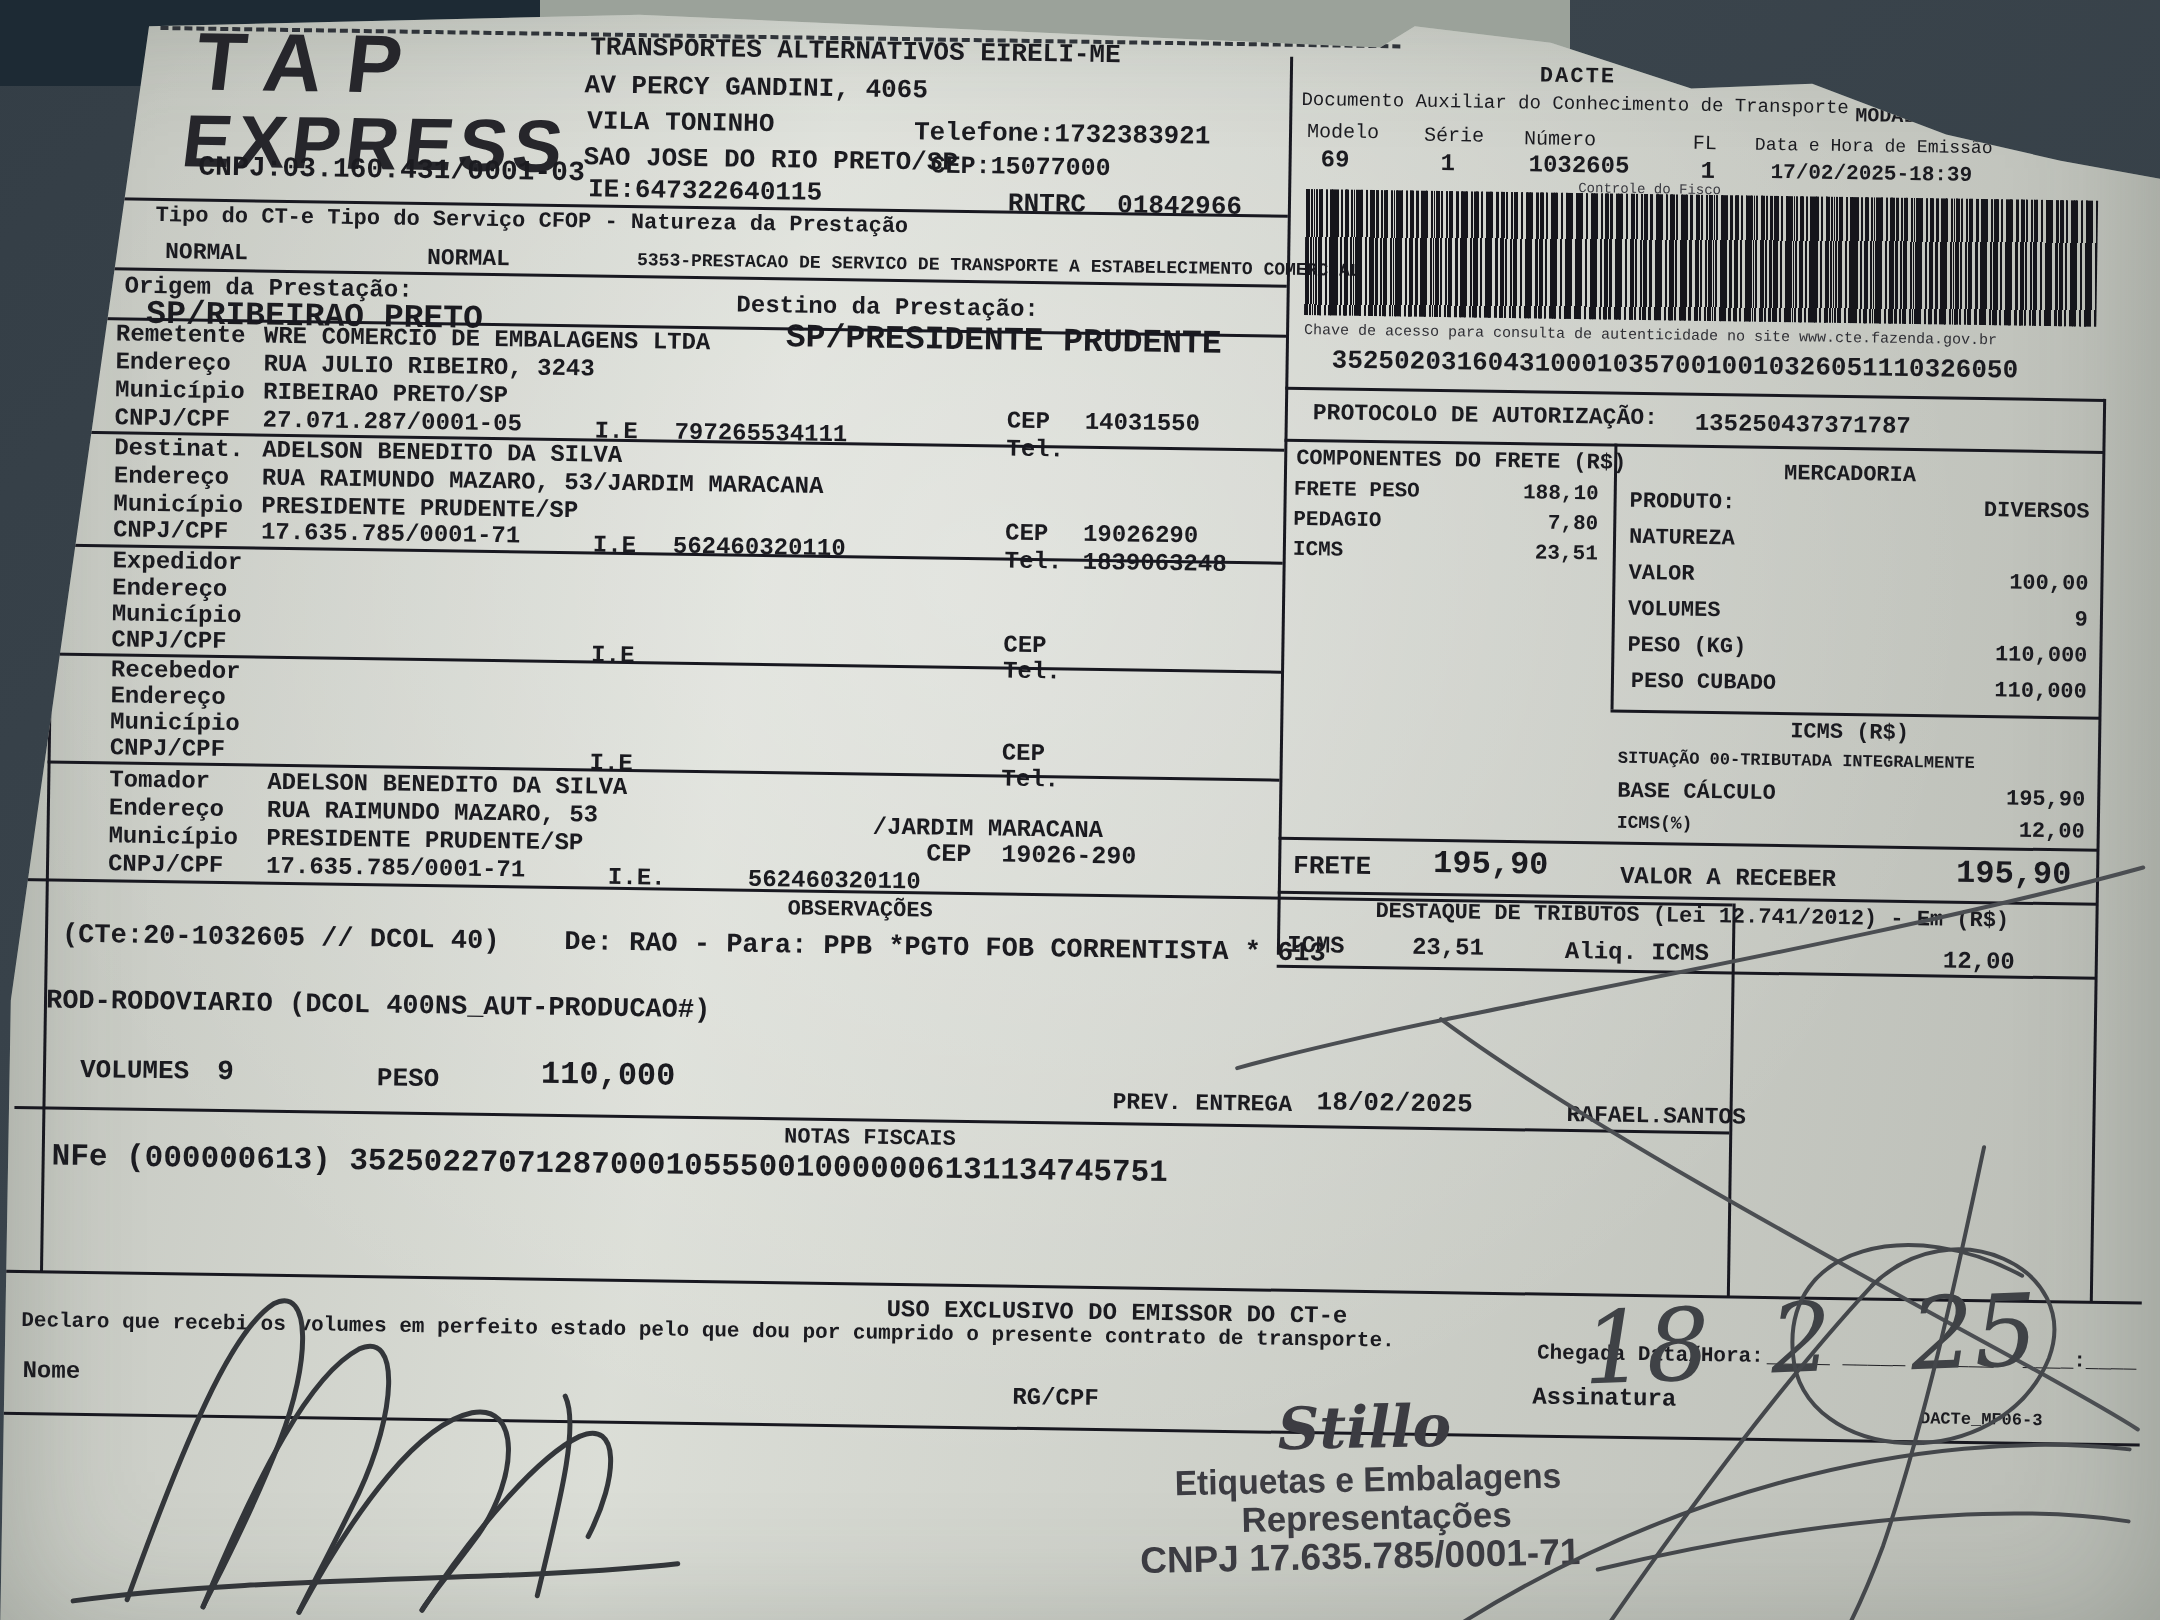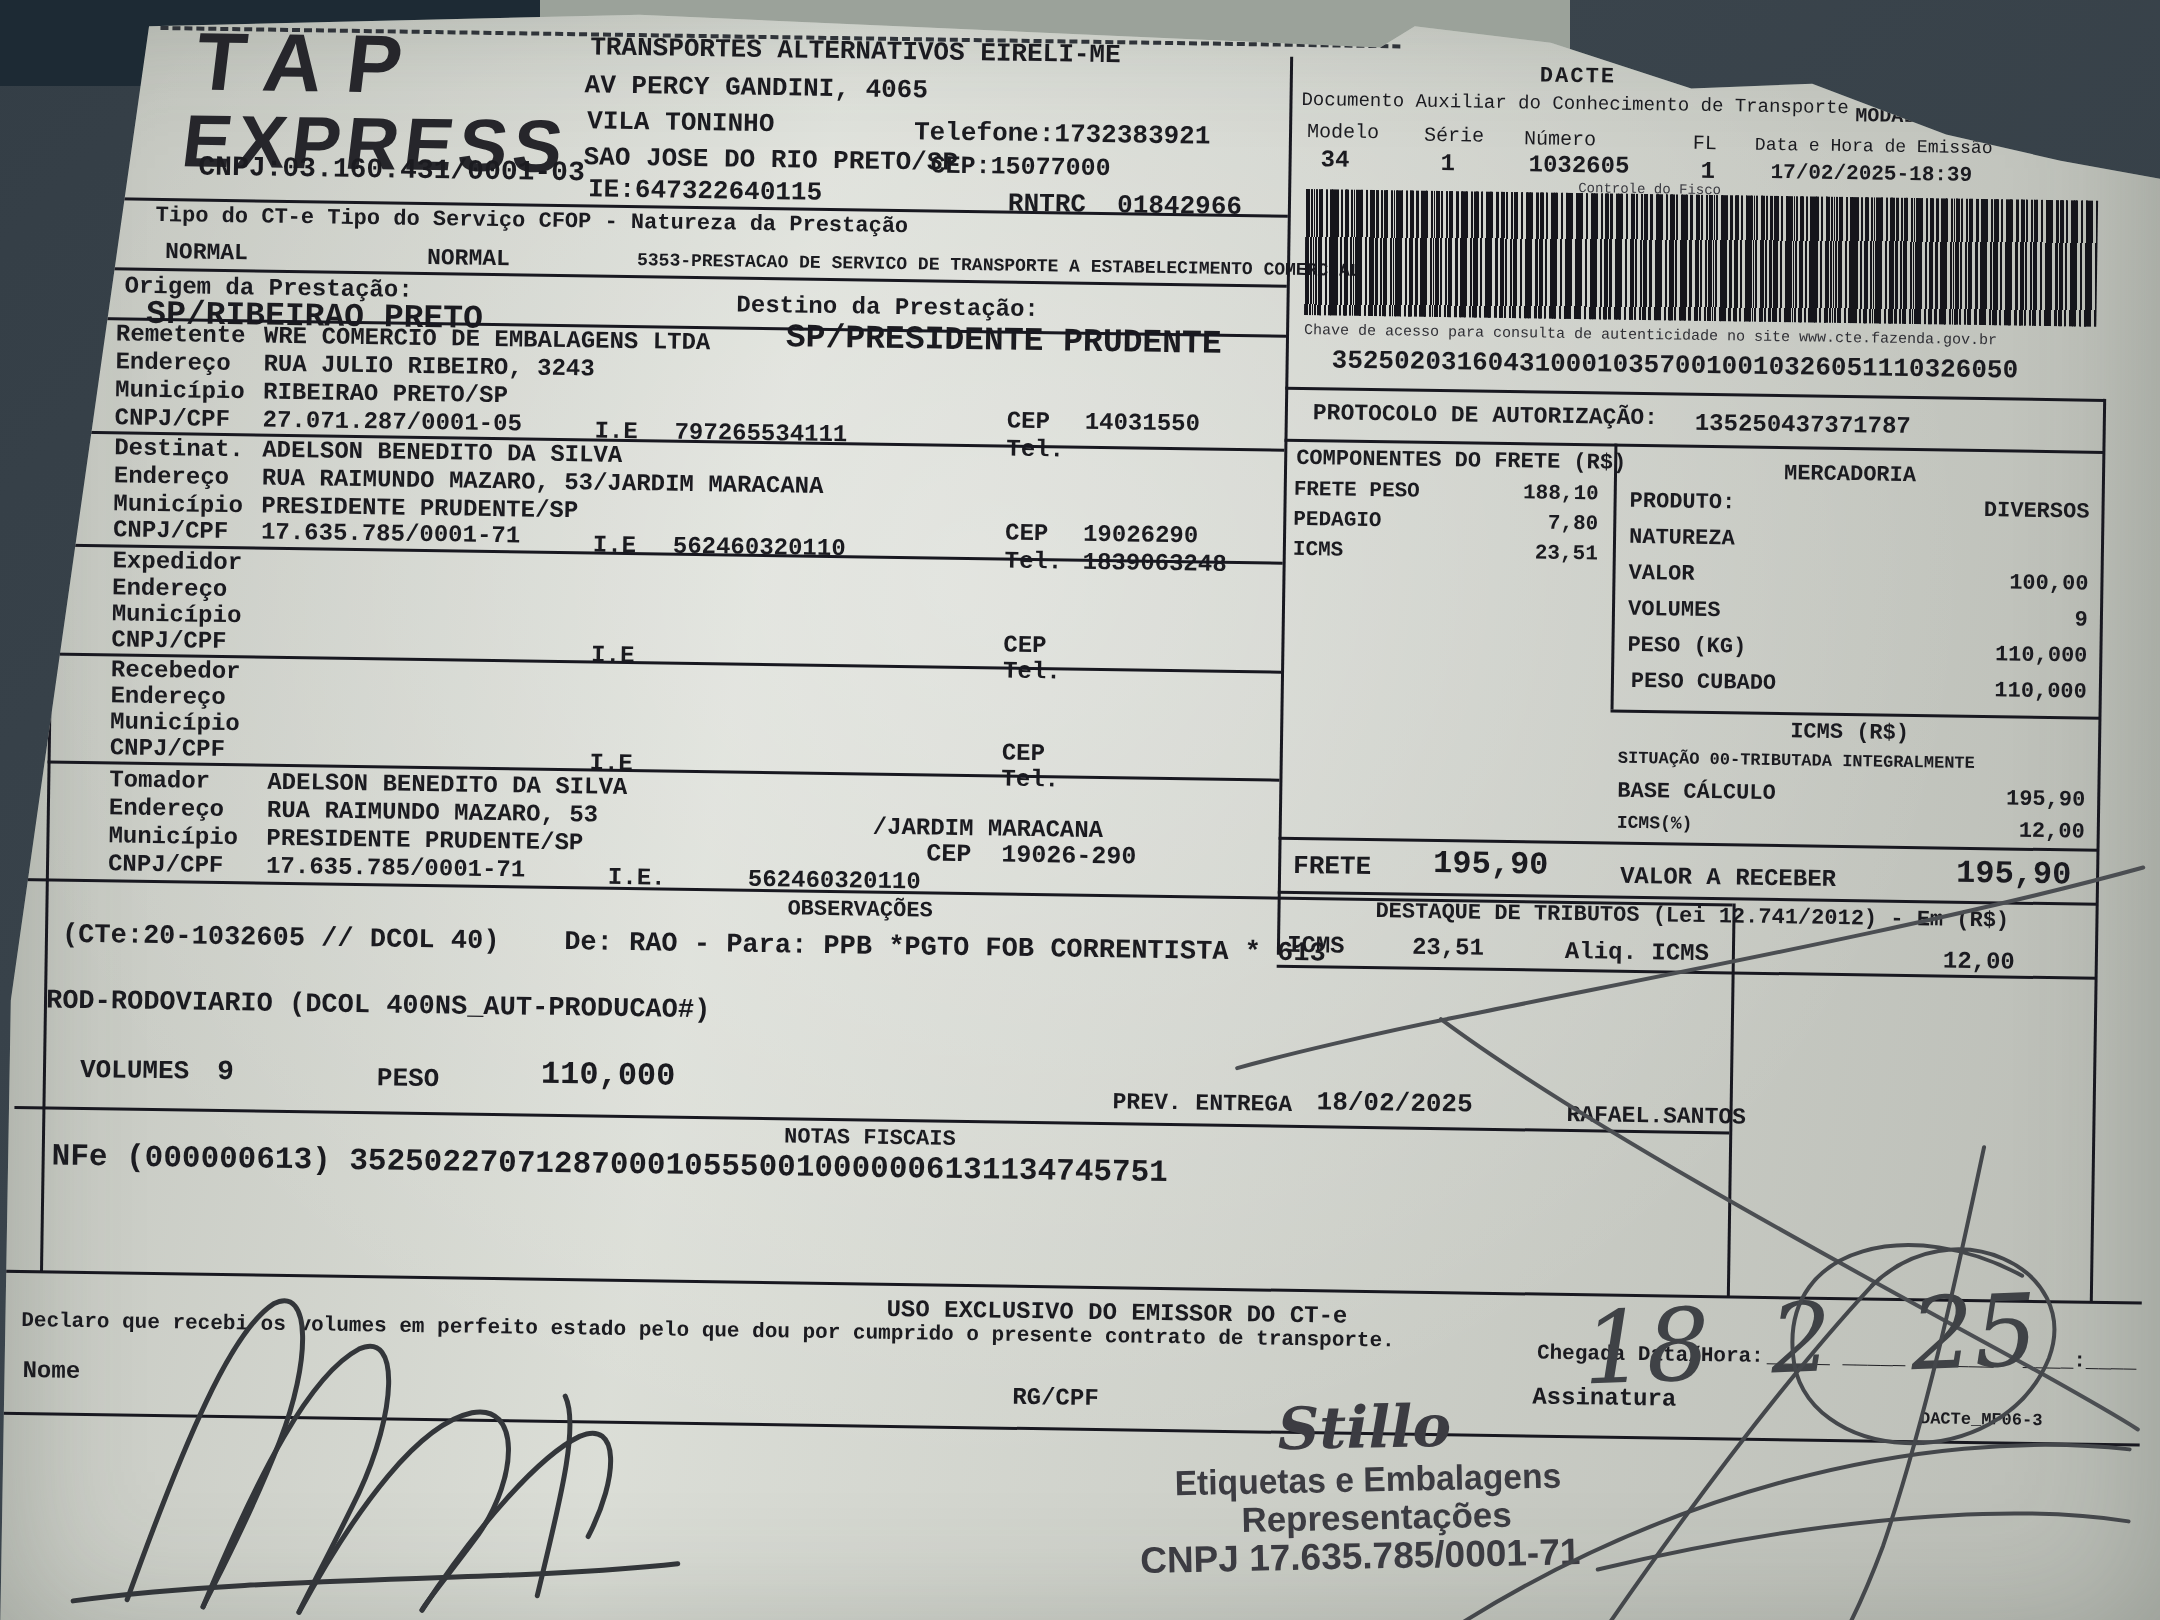--- a/index.html
+++ b/index.html
@@ -139,21 +139,21 @@
     <div class="hl" style="left:30px;top:880px;width:1715px;"></div>
 
     <div class="t b" style="left:1540px;top:44px;font-size:22px;letter-spacing:2px;">DACTE</div>
     <div class="t" style="left:1302px;top:74px;font-size:19px;">Documento Auxiliar do Conhecimento de Transporte</div>
     <div class="t b" style="left:1856px;top:80px;font-size:20px;">MODAL RODOVIÁRIO</div>
     <div class="t" style="left:1308px;top:104px;font-size:20px;">Modelo</div>
     <div class="t" style="left:1425px;top:106px;font-size:20px;">Série</div>
     <div class="t" style="left:1525px;top:108px;font-size:20px;">Número</div>
     <div class="t" style="left:1694px;top:110px;font-size:20px;">FL</div>
     <div class="t" style="left:1756px;top:112px;font-size:18px;">Data e Hora de Emissão</div>
-    <div class="t b" style="left:1322px;top:130px;font-size:24px;">34</div>
+    <div class="t b" style="left:1322px;top:130px;font-size:24px;">69</div>
     <div class="t b" style="left:1442px;top:132px;font-size:24px;">1</div>
     <div class="t b" style="left:1530px;top:132px;font-size:24px;">1032605</div>
     <div class="t b" style="left:1702px;top:136px;font-size:24px;">1</div>
     <div class="t b" style="left:1772px;top:138px;font-size:21px;">17/02/2025-18:39</div>
 
     <div class="t" style="left:1580px;top:160px;font-size:14px;color:#3a3a40;">Controle do Fisco</div>
     <div class="barcode" style="left:1308px;top:172px;width:792px;height:126px;"></div>
     <div class="t" style="left:1308px;top:306px;font-size:15px;color:#303036;">Chave de acesso para consulta de autenticidade no site www.cte.fazenda.gov.br</div>
     <div class="t b" style="left:1336px;top:330px;font-size:26px;">35250203160431000103570010010326051110326050</div>
     <div class="hl" style="left:1290px;top:370px;width:820px;"></div>

